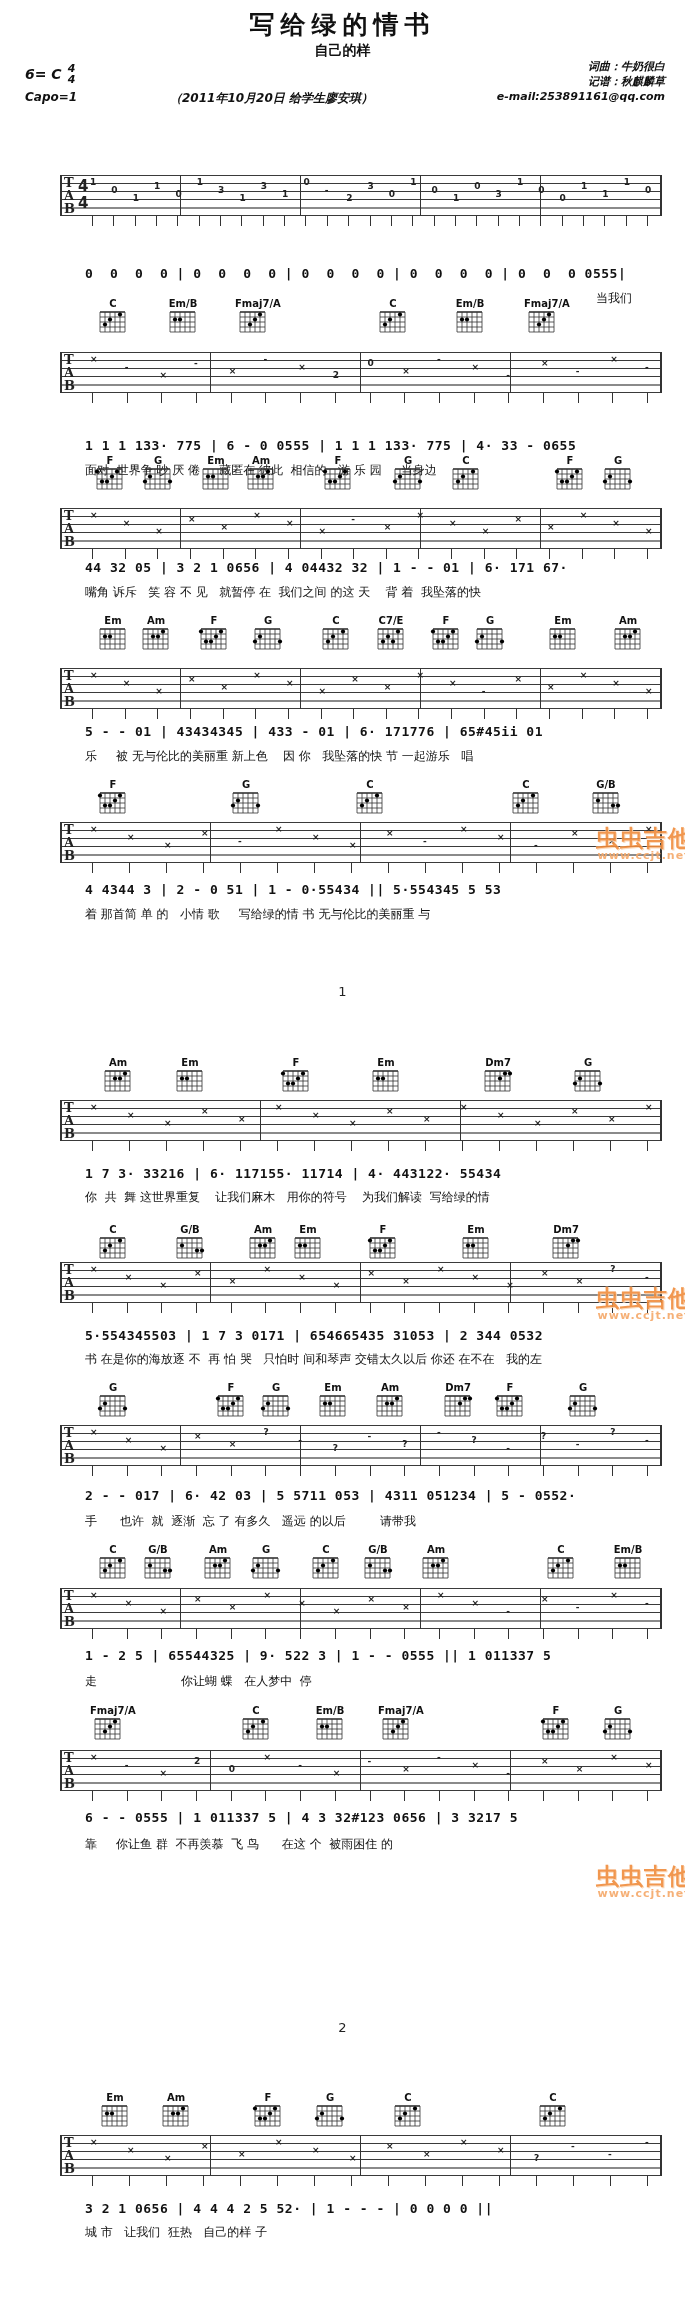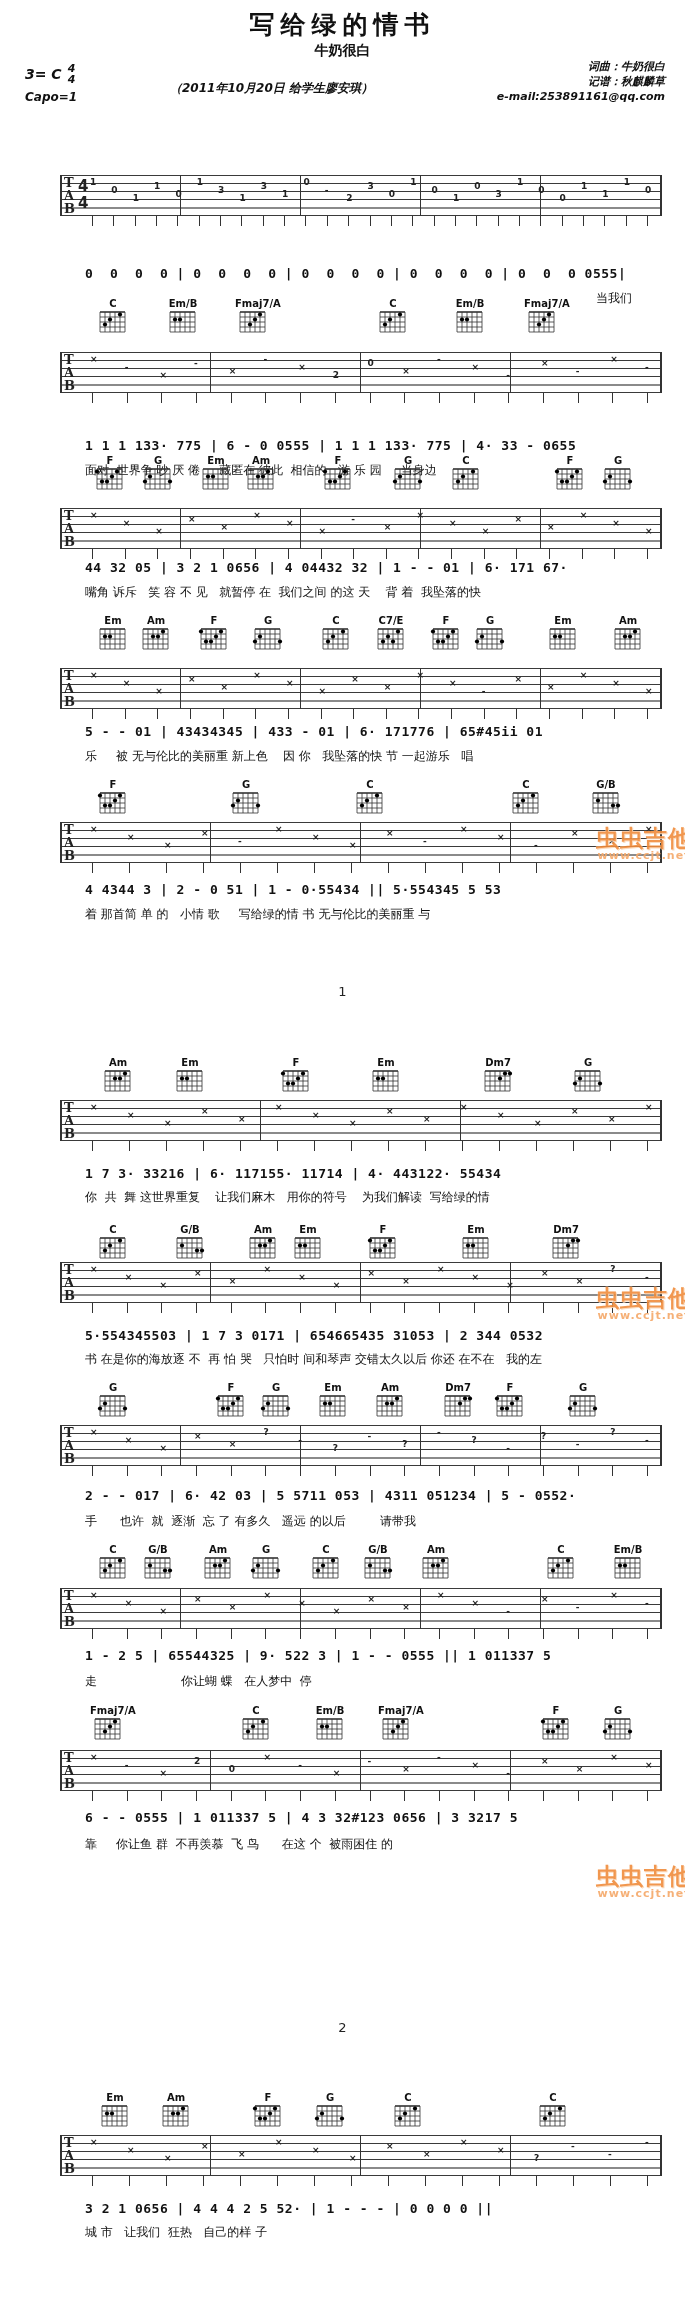--- a/index.html
+++ b/index.html
@@ -8,21 +8,21 @@
     font-family:"DejaVu Sans",sans-serif;color:#111;overflow:hidden;
   }
   .abs{position:absolute;}
   
   .song-title{left:0;right:0;top:8px;text-align:center;font-size:25px;font-weight:bold;
     letter-spacing:6px;font-family:"DejaVu Serif",serif;}
   .artist{left:0;right:0;top:42px;text-align:center;font-size:14px;font-weight:bold;}
   .keyrow{left:25px;top:63px;font-size:14px;font-weight:bold;font-style:italic;display:flex;align-items:center;gap:6px;}
   .frac{display:inline-flex;flex-direction:column;line-height:1;font-size:11px;font-weight:bold;text-align:center;}
   .capo{left:25px;top:90px;font-size:12px;font-weight:bold;font-style:italic;}
-  .dedication{left:170px;top:80px;font-size:12px;font-weight:bold;font-style:italic;}
+  .dedication{left:170px;top:90px;font-size:12px;font-weight:bold;font-style:italic;}
   .credits{right:20px;top:60px;text-align:right;font-size:11px;font-weight:bold;font-style:italic;line-height:1.35;}
   
   .chord{position:absolute;width:36px;text-align:center;}
   .chord-name{font-size:10px;font-weight:bold;line-height:11px;white-space:nowrap;}
   .staff{position:absolute;left:60px;width:600px;height:41px;}
   .staff .sline{position:absolute;left:0;right:0;height:1px;background:#3a3a3a;}
   .staff .sline.thick{height:2px;background:#8a8a8a;}
   .tabletter{position:absolute;font-family:"DejaVu Serif",serif;font-weight:bold;font-size:13px;line-height:1;color:#222;}
   .timesig{position:absolute;left:18px;top:3px;font-size:15px;font-weight:bold;line-height:17px;text-align:center;color:#222;}
   .tok{position:absolute;font-size:9px;font-weight:bold;color:#222;line-height:9px;}
@@ -35,23 +35,23 @@
   .pagenum{position:absolute;left:0;right:0;text-align:center;font-size:13px;color:#222;}
   .watermark{position:absolute;right:-14px;width:110px;text-align:center;line-height:1.05;opacity:.9;}
   .wm-brand{font-size:23px;font-weight:bold;letter-spacing:1px;
     color:#f08c3c;text-shadow:0 0 1px #fff,1px 1px 0 #fbd3ae;}
   .wm-url{font-size:11px;font-weight:bold;color:#f5a869;letter-spacing:1px;}
 </style>
 </head>
 <body>
 
 <div class="abs song-title">写给绿的情书</div>
-<div class="abs artist">牛奶很白</div>
+<div class="abs artist">自己的样</div>
 <div class="abs keyrow">
-  <span>3= C</span>
+  <span>6= C</span>
   <span class="frac">
     <span>4</span>
     <span>4</span>
   </span>
 </div>
 <div class="abs capo">Capo=1</div>
 <div class="abs dedication">（2011年10月20日 给学生廖安琪）</div>
 <div class="abs credits">
   <div>词曲：牛奶很白</div>
   <div>记谱：秋麒麟草</div>

